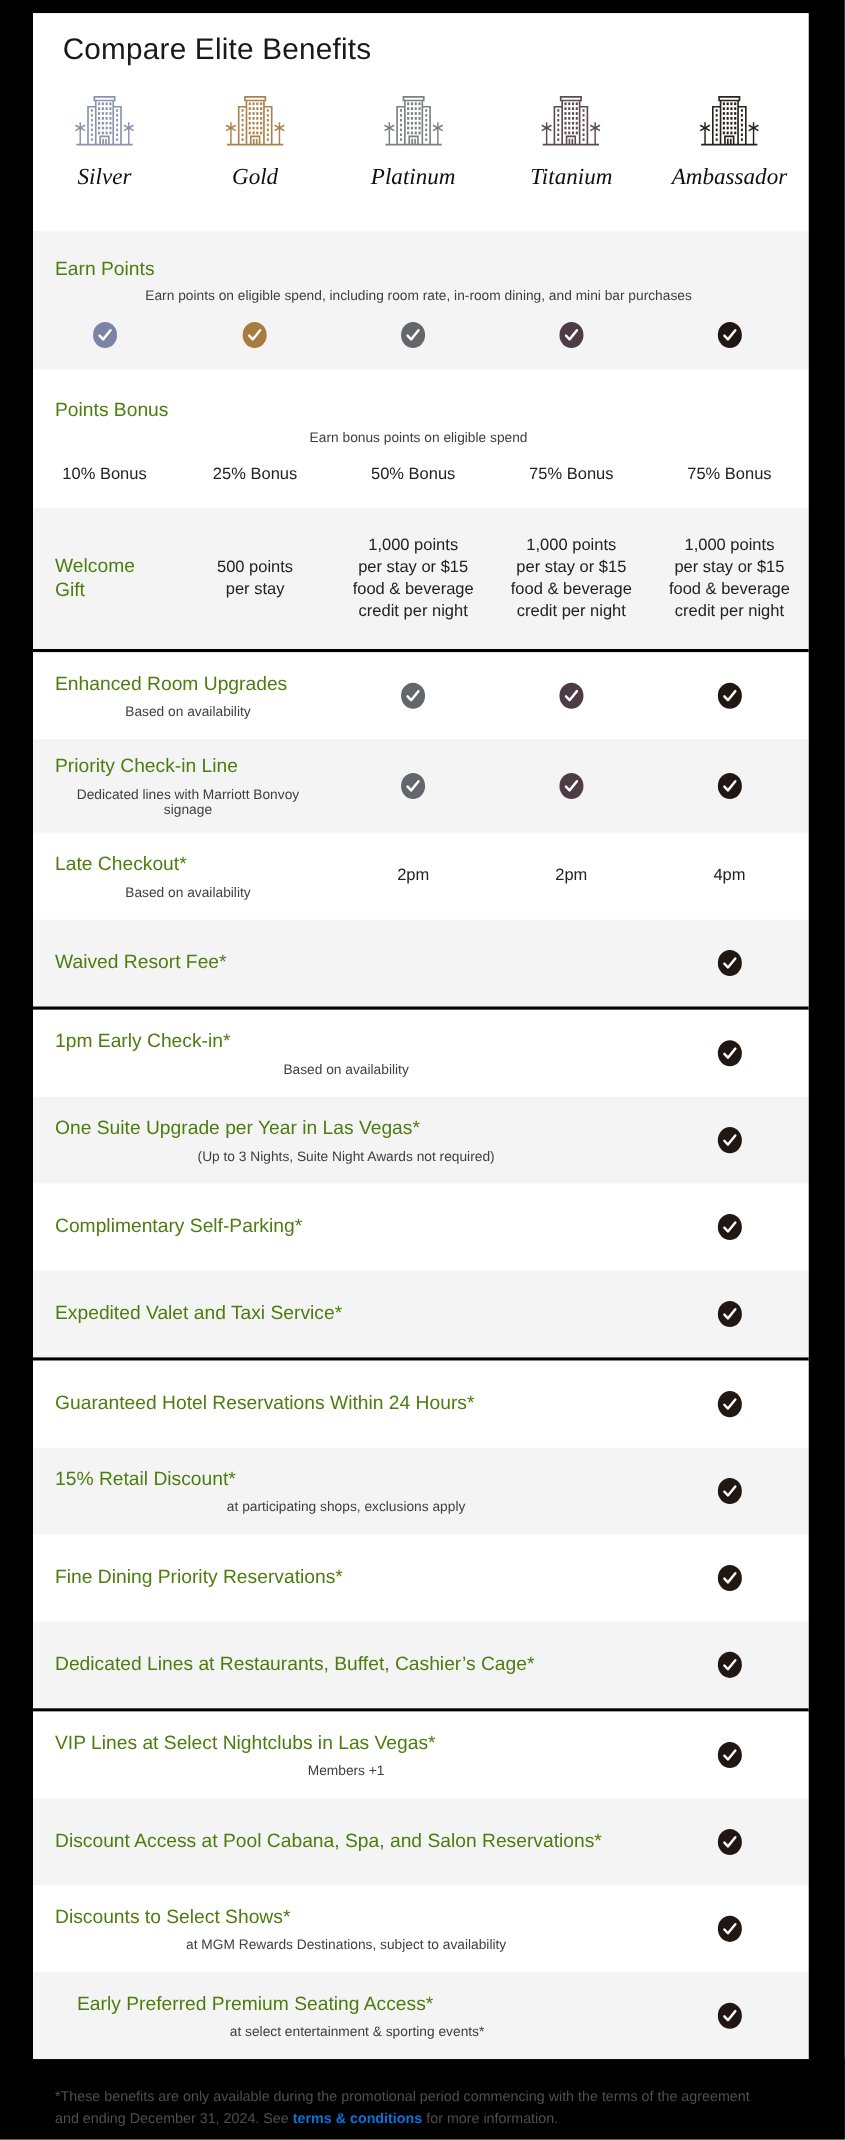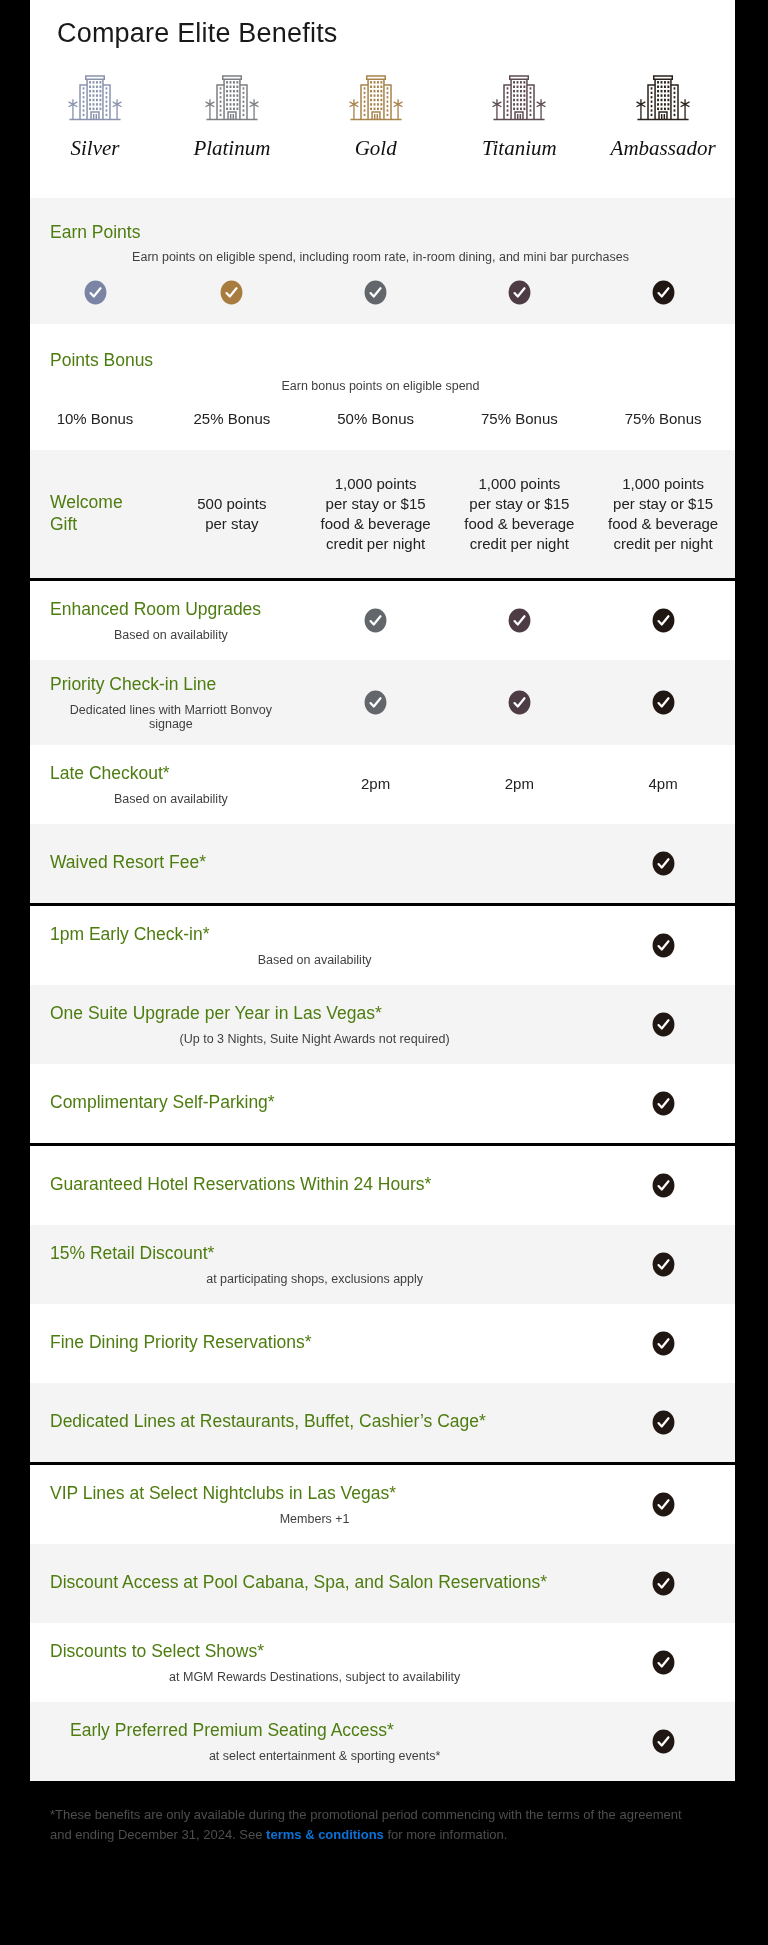--- a/index.html
+++ b/index.html
@@ -3,21 +3,21 @@
 <meta charset="utf-8">
 <style>
   * { margin:0; padding:0; box-sizing:border-box; }
   body {
     width:768px; height:1945px;
     background:#000;
     font-family:"Liberation Sans", sans-serif;
     display:flex; flex-direction:column;
     overflow:hidden;
   }
-  .card { margin:0 33px 0 30px; background:#fff; }
+  .card { margin:12px 33px 0 30px; background:#fff; }
 
   
   .card-header { background:#fff; height:198px; padding-top:18px; }
   .page-title { font-size:27px; font-weight:400; color:#191919; padding-left:27px; letter-spacing:.2px; }
   .grid5 { display:grid; grid-template-columns:130px 1fr 1fr 1fr 1fr; }
   .tier-grid { margin-top:22px; }
   .tier-col { display:flex; flex-direction:column; align-items:center; justify-content:flex-end; gap:13px; }
   .tier-icon { line-height:0; }
   .tier-label { font-family:"Liberation Serif", serif; font-style:italic; font-size:21px; color:#101010; }
 
@@ -104,20 +104,76 @@
                 <rect x="46" y="36" width="2" height="2.6"></rect>
                 <rect x="46" y="41" width="2" height="2.6"></rect>
                 <rect x="46" y="46" width="2" height="2.6"></rect>
               </g>
     <path d="M9 52.5V37M9 29.5v10M4 32.5l10 5.5M14 32.5l-10 5.5" stroke-width="1.5"></path>
     <path d="M59 52.5V37M59 29.5v10M54 32.5l10 5.5M64 32.5l-10 5.5" stroke-width="1.5"></path>
   </svg></span>
           <div class="tier-label">Silver</div>
         </div>
         <div class="tier-col">
+          <span class="tier-icon" style="color: rgb(168, 131, 76);"><svg width="60" height="52" viewBox="0 0 68 54" fill="none" stroke="currentColor" stroke-width="1.7">
+    <path d="M5 52.5h58"></path>
+    <path d="M25 7v45.5M43 7v45.5"></path>
+    <path d="M23.5 3.2h21v3.8h-21z"></path>
+    <path d="M25 13.5h-8v39M43 13.5h8v39"></path>
+    <path d="M29.5 52.5v-8.5h9v8.5M32.5 52.5v-6.2M35.5 52.5v-6.2"></path>
+    <g fill="currentColor" stroke="none">
+                <rect x="27.3" y="9" width="2.2" height="2.8"></rect>
+                <rect x="31.2" y="9" width="2.2" height="2.8"></rect>
+                <rect x="35.1" y="9" width="2.2" height="2.8"></rect>
+                <rect x="39" y="9" width="2.2" height="2.8"></rect>
+                <rect x="27.3" y="14" width="2.2" height="2.8"></rect>
+                <rect x="31.2" y="14" width="2.2" height="2.8"></rect>
+                <rect x="35.1" y="14" width="2.2" height="2.8"></rect>
+                <rect x="39" y="14" width="2.2" height="2.8"></rect>
+                <rect x="27.3" y="19" width="2.2" height="2.8"></rect>
+                <rect x="31.2" y="19" width="2.2" height="2.8"></rect>
+                <rect x="35.1" y="19" width="2.2" height="2.8"></rect>
+                <rect x="39" y="19" width="2.2" height="2.8"></rect>
+                <rect x="27.3" y="24" width="2.2" height="2.8"></rect>
+                <rect x="31.2" y="24" width="2.2" height="2.8"></rect>
+                <rect x="35.1" y="24" width="2.2" height="2.8"></rect>
+                <rect x="39" y="24" width="2.2" height="2.8"></rect>
+                <rect x="27.3" y="29" width="2.2" height="2.8"></rect>
+                <rect x="31.2" y="29" width="2.2" height="2.8"></rect>
+                <rect x="35.1" y="29" width="2.2" height="2.8"></rect>
+                <rect x="39" y="29" width="2.2" height="2.8"></rect>
+                <rect x="27.3" y="34" width="2.2" height="2.8"></rect>
+                <rect x="31.2" y="34" width="2.2" height="2.8"></rect>
+                <rect x="35.1" y="34" width="2.2" height="2.8"></rect>
+                <rect x="39" y="34" width="2.2" height="2.8"></rect>
+                <rect x="27.3" y="39" width="2.2" height="2.8"></rect>
+                <rect x="31.2" y="39" width="2.2" height="2.8"></rect>
+                <rect x="35.1" y="39" width="2.2" height="2.8"></rect>
+                <rect x="39" y="39" width="2.2" height="2.8"></rect>
+                <rect x="20" y="16" width="2" height="2.6"></rect>
+                <rect x="20" y="21" width="2" height="2.6"></rect>
+                <rect x="20" y="26" width="2" height="2.6"></rect>
+                <rect x="20" y="31" width="2" height="2.6"></rect>
+                <rect x="20" y="36" width="2" height="2.6"></rect>
+                <rect x="20" y="41" width="2" height="2.6"></rect>
+                <rect x="20" y="46" width="2" height="2.6"></rect>
+                <rect x="46" y="16" width="2" height="2.6"></rect>
+                <rect x="46" y="21" width="2" height="2.6"></rect>
+                <rect x="46" y="26" width="2" height="2.6"></rect>
+                <rect x="46" y="31" width="2" height="2.6"></rect>
+                <rect x="46" y="36" width="2" height="2.6"></rect>
+                <rect x="46" y="41" width="2" height="2.6"></rect>
+                <rect x="46" y="46" width="2" height="2.6"></rect>
+              </g>
+    <path d="M9 52.5V37M9 29.5v10M4 32.5l10 5.5M14 32.5l-10 5.5" stroke-width="1.5"></path>
+    <path d="M59 52.5V37M59 29.5v10M54 32.5l10 5.5M64 32.5l-10 5.5" stroke-width="1.5"></path>
+  </svg></span>
+          <div class="tier-label">Gold</div>
+        </div>
+        <div class="tier-col">
           <span class="tier-icon" style="color: rgb(125, 127, 131);"><svg width="60" height="52" viewBox="0 0 68 54" fill="none" stroke="currentColor" stroke-width="1.7">
     <path d="M5 52.5h58"></path>
     <path d="M25 7v45.5M43 7v45.5"></path>
     <path d="M23.5 3.2h21v3.8h-21z"></path>
     <path d="M25 13.5h-8v39M43 13.5h8v39"></path>
     <path d="M29.5 52.5v-8.5h9v8.5M32.5 52.5v-6.2M35.5 52.5v-6.2"></path>
     <g fill="currentColor" stroke="none">
                 <rect x="27.3" y="9" width="2.2" height="2.8"></rect>
                 <rect x="31.2" y="9" width="2.2" height="2.8"></rect>
                 <rect x="35.1" y="9" width="2.2" height="2.8"></rect>
@@ -158,76 +214,20 @@
                 <rect x="46" y="26" width="2" height="2.6"></rect>
                 <rect x="46" y="31" width="2" height="2.6"></rect>
                 <rect x="46" y="36" width="2" height="2.6"></rect>
                 <rect x="46" y="41" width="2" height="2.6"></rect>
                 <rect x="46" y="46" width="2" height="2.6"></rect>
               </g>
     <path d="M9 52.5V37M9 29.5v10M4 32.5l10 5.5M14 32.5l-10 5.5" stroke-width="1.5"></path>
     <path d="M59 52.5V37M59 29.5v10M54 32.5l10 5.5M64 32.5l-10 5.5" stroke-width="1.5"></path>
   </svg></span>
           <div class="tier-label">Platinum</div>
-        </div>
-        <div class="tier-col">
-          <span class="tier-icon" style="color: rgb(168, 131, 76);"><svg width="60" height="52" viewBox="0 0 68 54" fill="none" stroke="currentColor" stroke-width="1.7">
-    <path d="M5 52.5h58"></path>
-    <path d="M25 7v45.5M43 7v45.5"></path>
-    <path d="M23.5 3.2h21v3.8h-21z"></path>
-    <path d="M25 13.5h-8v39M43 13.5h8v39"></path>
-    <path d="M29.5 52.5v-8.5h9v8.5M32.5 52.5v-6.2M35.5 52.5v-6.2"></path>
-    <g fill="currentColor" stroke="none">
-                <rect x="27.3" y="9" width="2.2" height="2.8"></rect>
-                <rect x="31.2" y="9" width="2.2" height="2.8"></rect>
-                <rect x="35.1" y="9" width="2.2" height="2.8"></rect>
-                <rect x="39" y="9" width="2.2" height="2.8"></rect>
-                <rect x="27.3" y="14" width="2.2" height="2.8"></rect>
-                <rect x="31.2" y="14" width="2.2" height="2.8"></rect>
-                <rect x="35.1" y="14" width="2.2" height="2.8"></rect>
-                <rect x="39" y="14" width="2.2" height="2.8"></rect>
-                <rect x="27.3" y="19" width="2.2" height="2.8"></rect>
-                <rect x="31.2" y="19" width="2.2" height="2.8"></rect>
-                <rect x="35.1" y="19" width="2.2" height="2.8"></rect>
-                <rect x="39" y="19" width="2.2" height="2.8"></rect>
-                <rect x="27.3" y="24" width="2.2" height="2.8"></rect>
-                <rect x="31.2" y="24" width="2.2" height="2.8"></rect>
-                <rect x="35.1" y="24" width="2.2" height="2.8"></rect>
-                <rect x="39" y="24" width="2.2" height="2.8"></rect>
-                <rect x="27.3" y="29" width="2.2" height="2.8"></rect>
-                <rect x="31.2" y="29" width="2.2" height="2.8"></rect>
-                <rect x="35.1" y="29" width="2.2" height="2.8"></rect>
-                <rect x="39" y="29" width="2.2" height="2.8"></rect>
-                <rect x="27.3" y="34" width="2.2" height="2.8"></rect>
-                <rect x="31.2" y="34" width="2.2" height="2.8"></rect>
-                <rect x="35.1" y="34" width="2.2" height="2.8"></rect>
-                <rect x="39" y="34" width="2.2" height="2.8"></rect>
-                <rect x="27.3" y="39" width="2.2" height="2.8"></rect>
-                <rect x="31.2" y="39" width="2.2" height="2.8"></rect>
-                <rect x="35.1" y="39" width="2.2" height="2.8"></rect>
-                <rect x="39" y="39" width="2.2" height="2.8"></rect>
-                <rect x="20" y="16" width="2" height="2.6"></rect>
-                <rect x="20" y="21" width="2" height="2.6"></rect>
-                <rect x="20" y="26" width="2" height="2.6"></rect>
-                <rect x="20" y="31" width="2" height="2.6"></rect>
-                <rect x="20" y="36" width="2" height="2.6"></rect>
-                <rect x="20" y="41" width="2" height="2.6"></rect>
-                <rect x="20" y="46" width="2" height="2.6"></rect>
-                <rect x="46" y="16" width="2" height="2.6"></rect>
-                <rect x="46" y="21" width="2" height="2.6"></rect>
-                <rect x="46" y="26" width="2" height="2.6"></rect>
-                <rect x="46" y="31" width="2" height="2.6"></rect>
-                <rect x="46" y="36" width="2" height="2.6"></rect>
-                <rect x="46" y="41" width="2" height="2.6"></rect>
-                <rect x="46" y="46" width="2" height="2.6"></rect>
-              </g>
-    <path d="M9 52.5V37M9 29.5v10M4 32.5l10 5.5M14 32.5l-10 5.5" stroke-width="1.5"></path>
-    <path d="M59 52.5V37M59 29.5v10M54 32.5l10 5.5M64 32.5l-10 5.5" stroke-width="1.5"></path>
-  </svg></span>
-          <div class="tier-label">Gold</div>
         </div>
         <div class="tier-col">
           <span class="tier-icon" style="color: rgb(94, 75, 82);"><svg width="60" height="52" viewBox="0 0 68 54" fill="none" stroke="currentColor" stroke-width="1.7">
     <path d="M5 52.5h58"></path>
     <path d="M25 7v45.5M43 7v45.5"></path>
     <path d="M23.5 3.2h21v3.8h-21z"></path>
     <path d="M25 13.5h-8v39M43 13.5h8v39"></path>
     <path d="M29.5 52.5v-8.5h9v8.5M32.5 52.5v-6.2M35.5 52.5v-6.2"></path>
     <g fill="currentColor" stroke="none">
                 <rect x="27.3" y="9" width="2.2" height="2.8"></rect>
@@ -491,20 +491,31 @@
         <div class="grid5 inline-grid">
           <div class="label-block" style="grid-column: 1 / 5;">
             <div class="row-title">Complimentary Self-Parking*</div>
           </div>
           <div class="value-cell" style="grid-column: 5;"><span class="check-wrap"><svg width="23" height="25" viewBox="0 0 24 26">
     <ellipse cx="12" cy="13" rx="11.4" ry="12.4" fill="#211712"></ellipse>
     <path d="M6.8 13.6l3.4 3.6 7-8.6" stroke="#fff" stroke-width="2.3" fill="none" stroke-linecap="round" stroke-linejoin="round"></path>
   </svg></span></div>
         </div>
       </section>
+      <section class="benefit gray">
+        <div class="grid5 inline-grid">
+          <div class="label-block" style="grid-column: 1 / 5;">
+            <div class="row-title">Expedited Valet and Taxi Service*</div>
+          </div>
+          <div class="value-cell" style="grid-column: 5;"><span class="check-wrap"><svg width="23" height="25" viewBox="0 0 24 26">
+    <ellipse cx="12" cy="13" rx="11.4" ry="12.4" fill="#211712"></ellipse>
+    <path d="M6.8 13.6l3.4 3.6 7-8.6" stroke="#fff" stroke-width="2.3" fill="none" stroke-linecap="round" stroke-linejoin="round"></path>
+  </svg></span></div>
+        </div>
+      </section>
       <div class="divider"></div>
       <section class="benefit">
         <div class="grid5 inline-grid">
           <div class="label-block" style="grid-column: 1 / 5;">
             <div class="row-title">Guaranteed Hotel Reservations Within 24 Hours*</div>
           </div>
           <div class="value-cell" style="grid-column: 5;"><span class="check-wrap"><svg width="23" height="25" viewBox="0 0 24 26">
     <ellipse cx="12" cy="13" rx="11.4" ry="12.4" fill="#211712"></ellipse>
     <path d="M6.8 13.6l3.4 3.6 7-8.6" stroke="#fff" stroke-width="2.3" fill="none" stroke-linecap="round" stroke-linejoin="round"></path>
   </svg></span></div>

